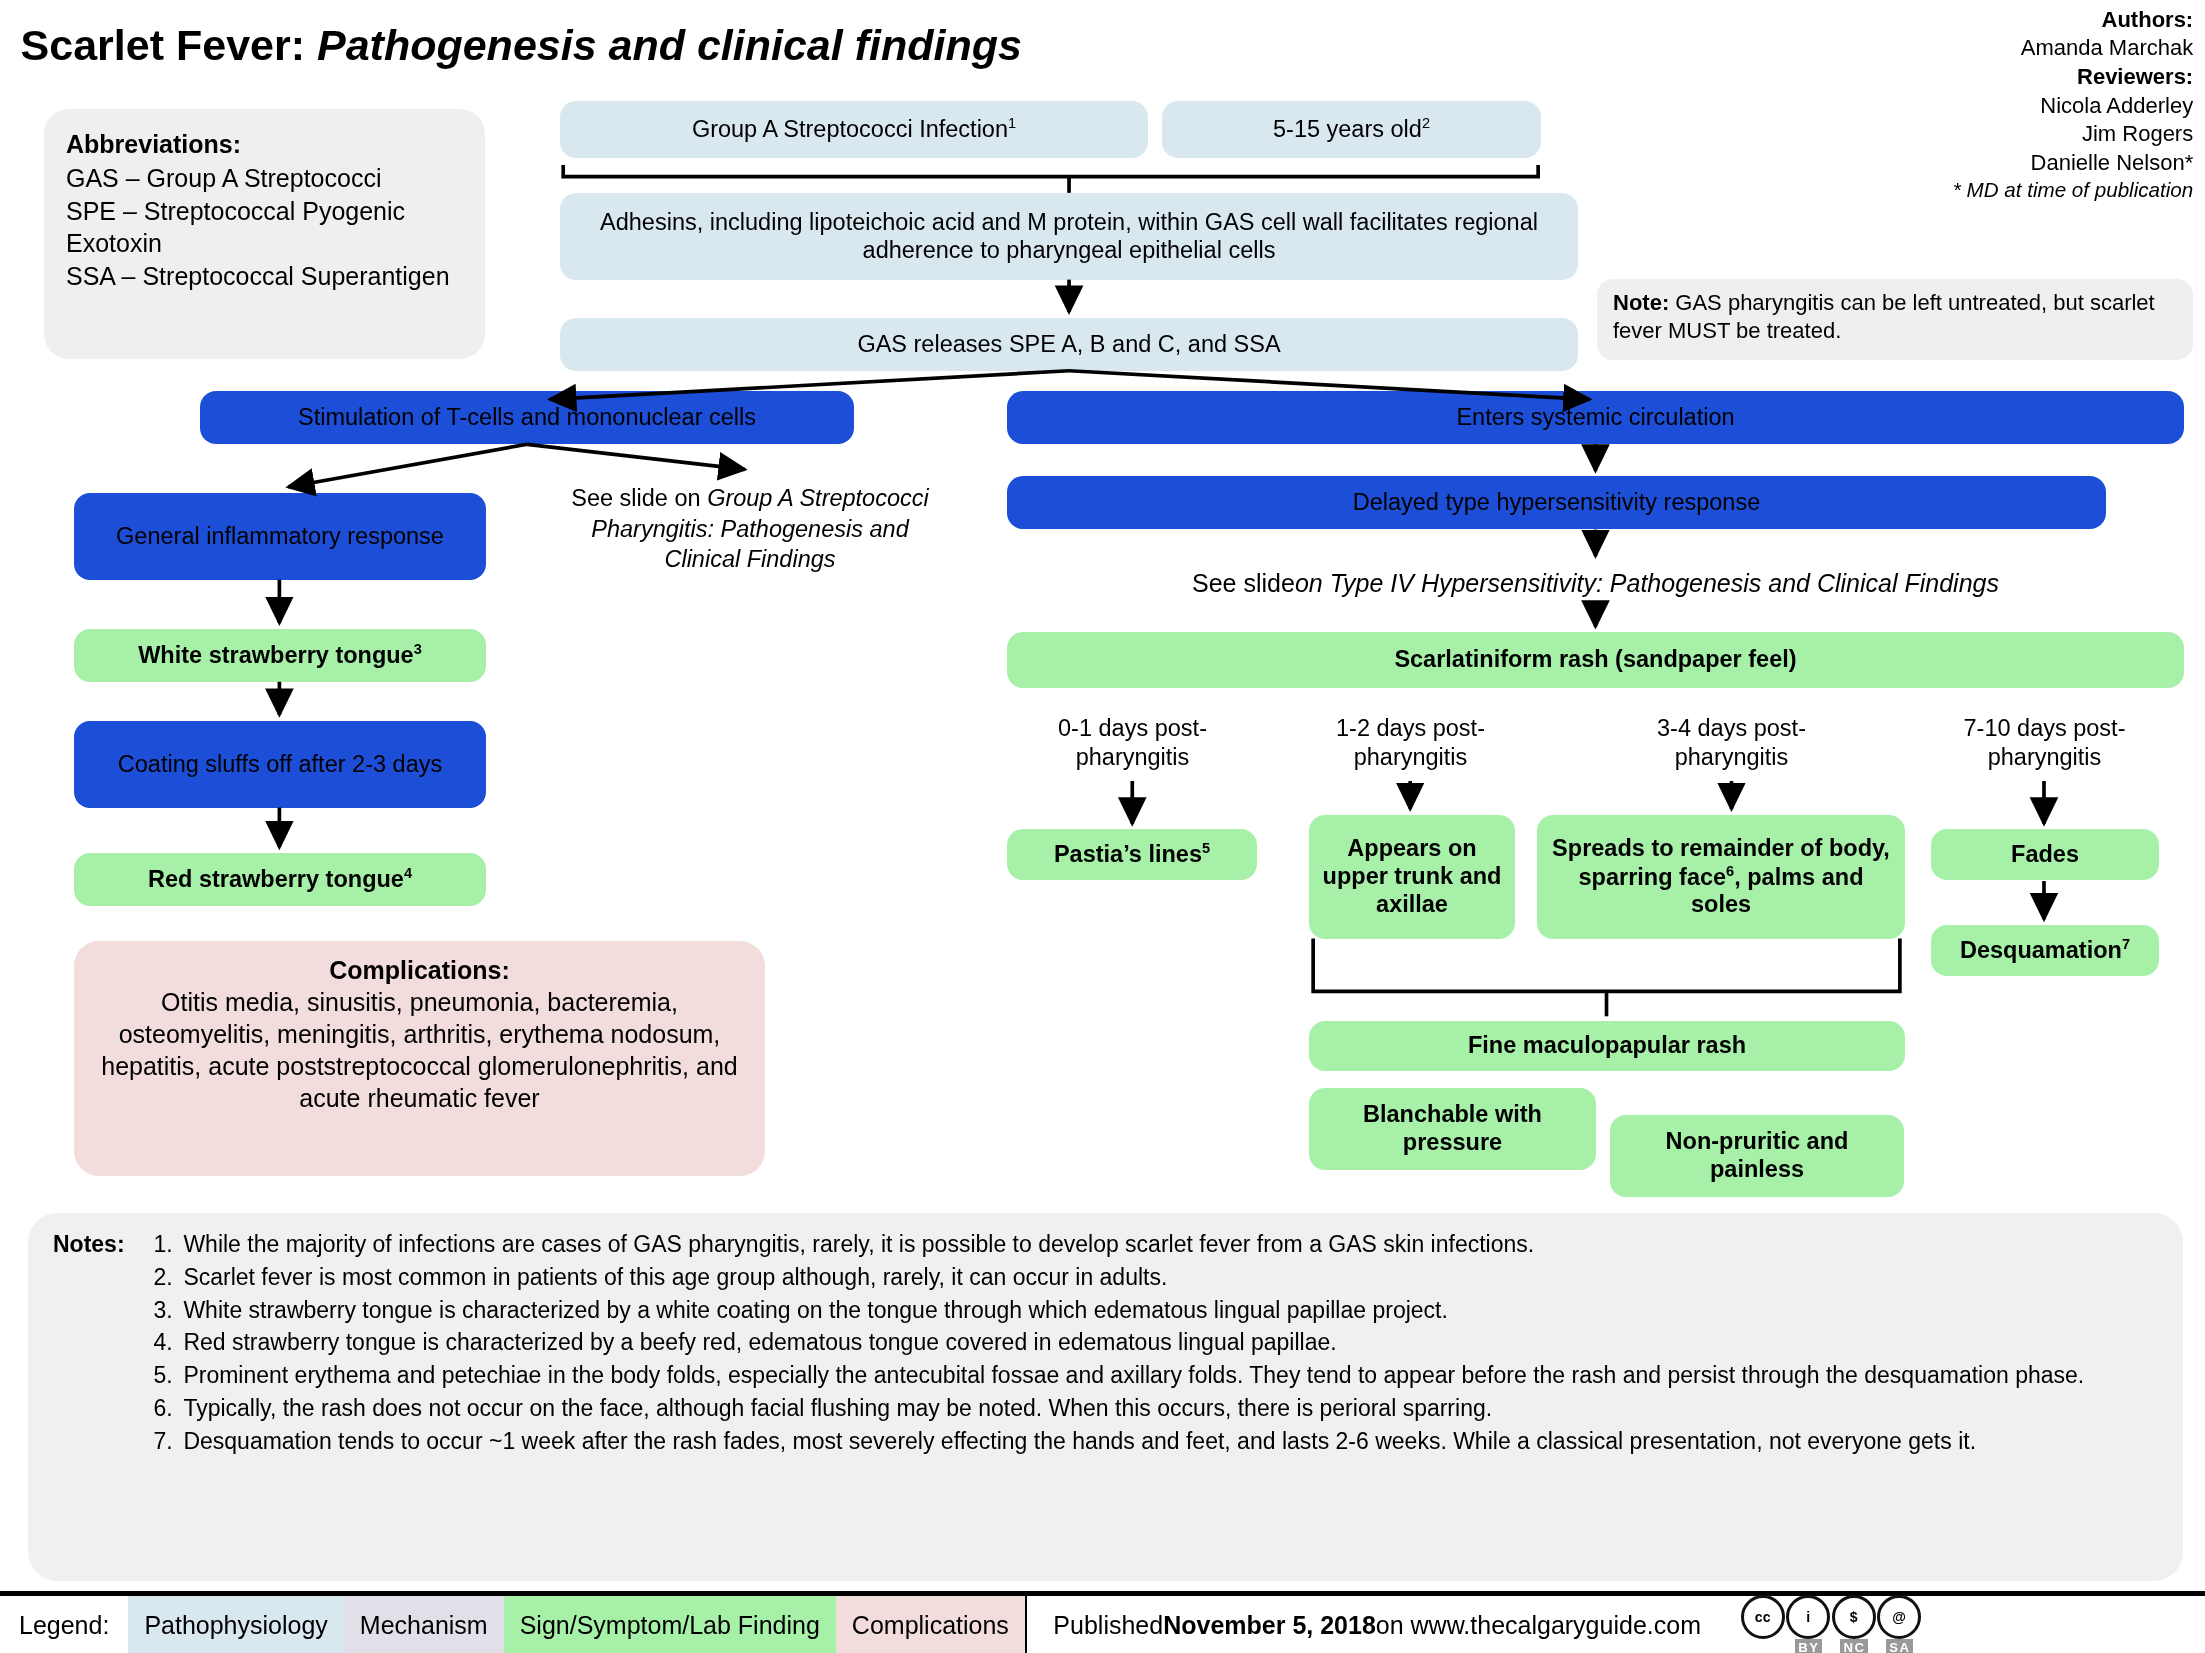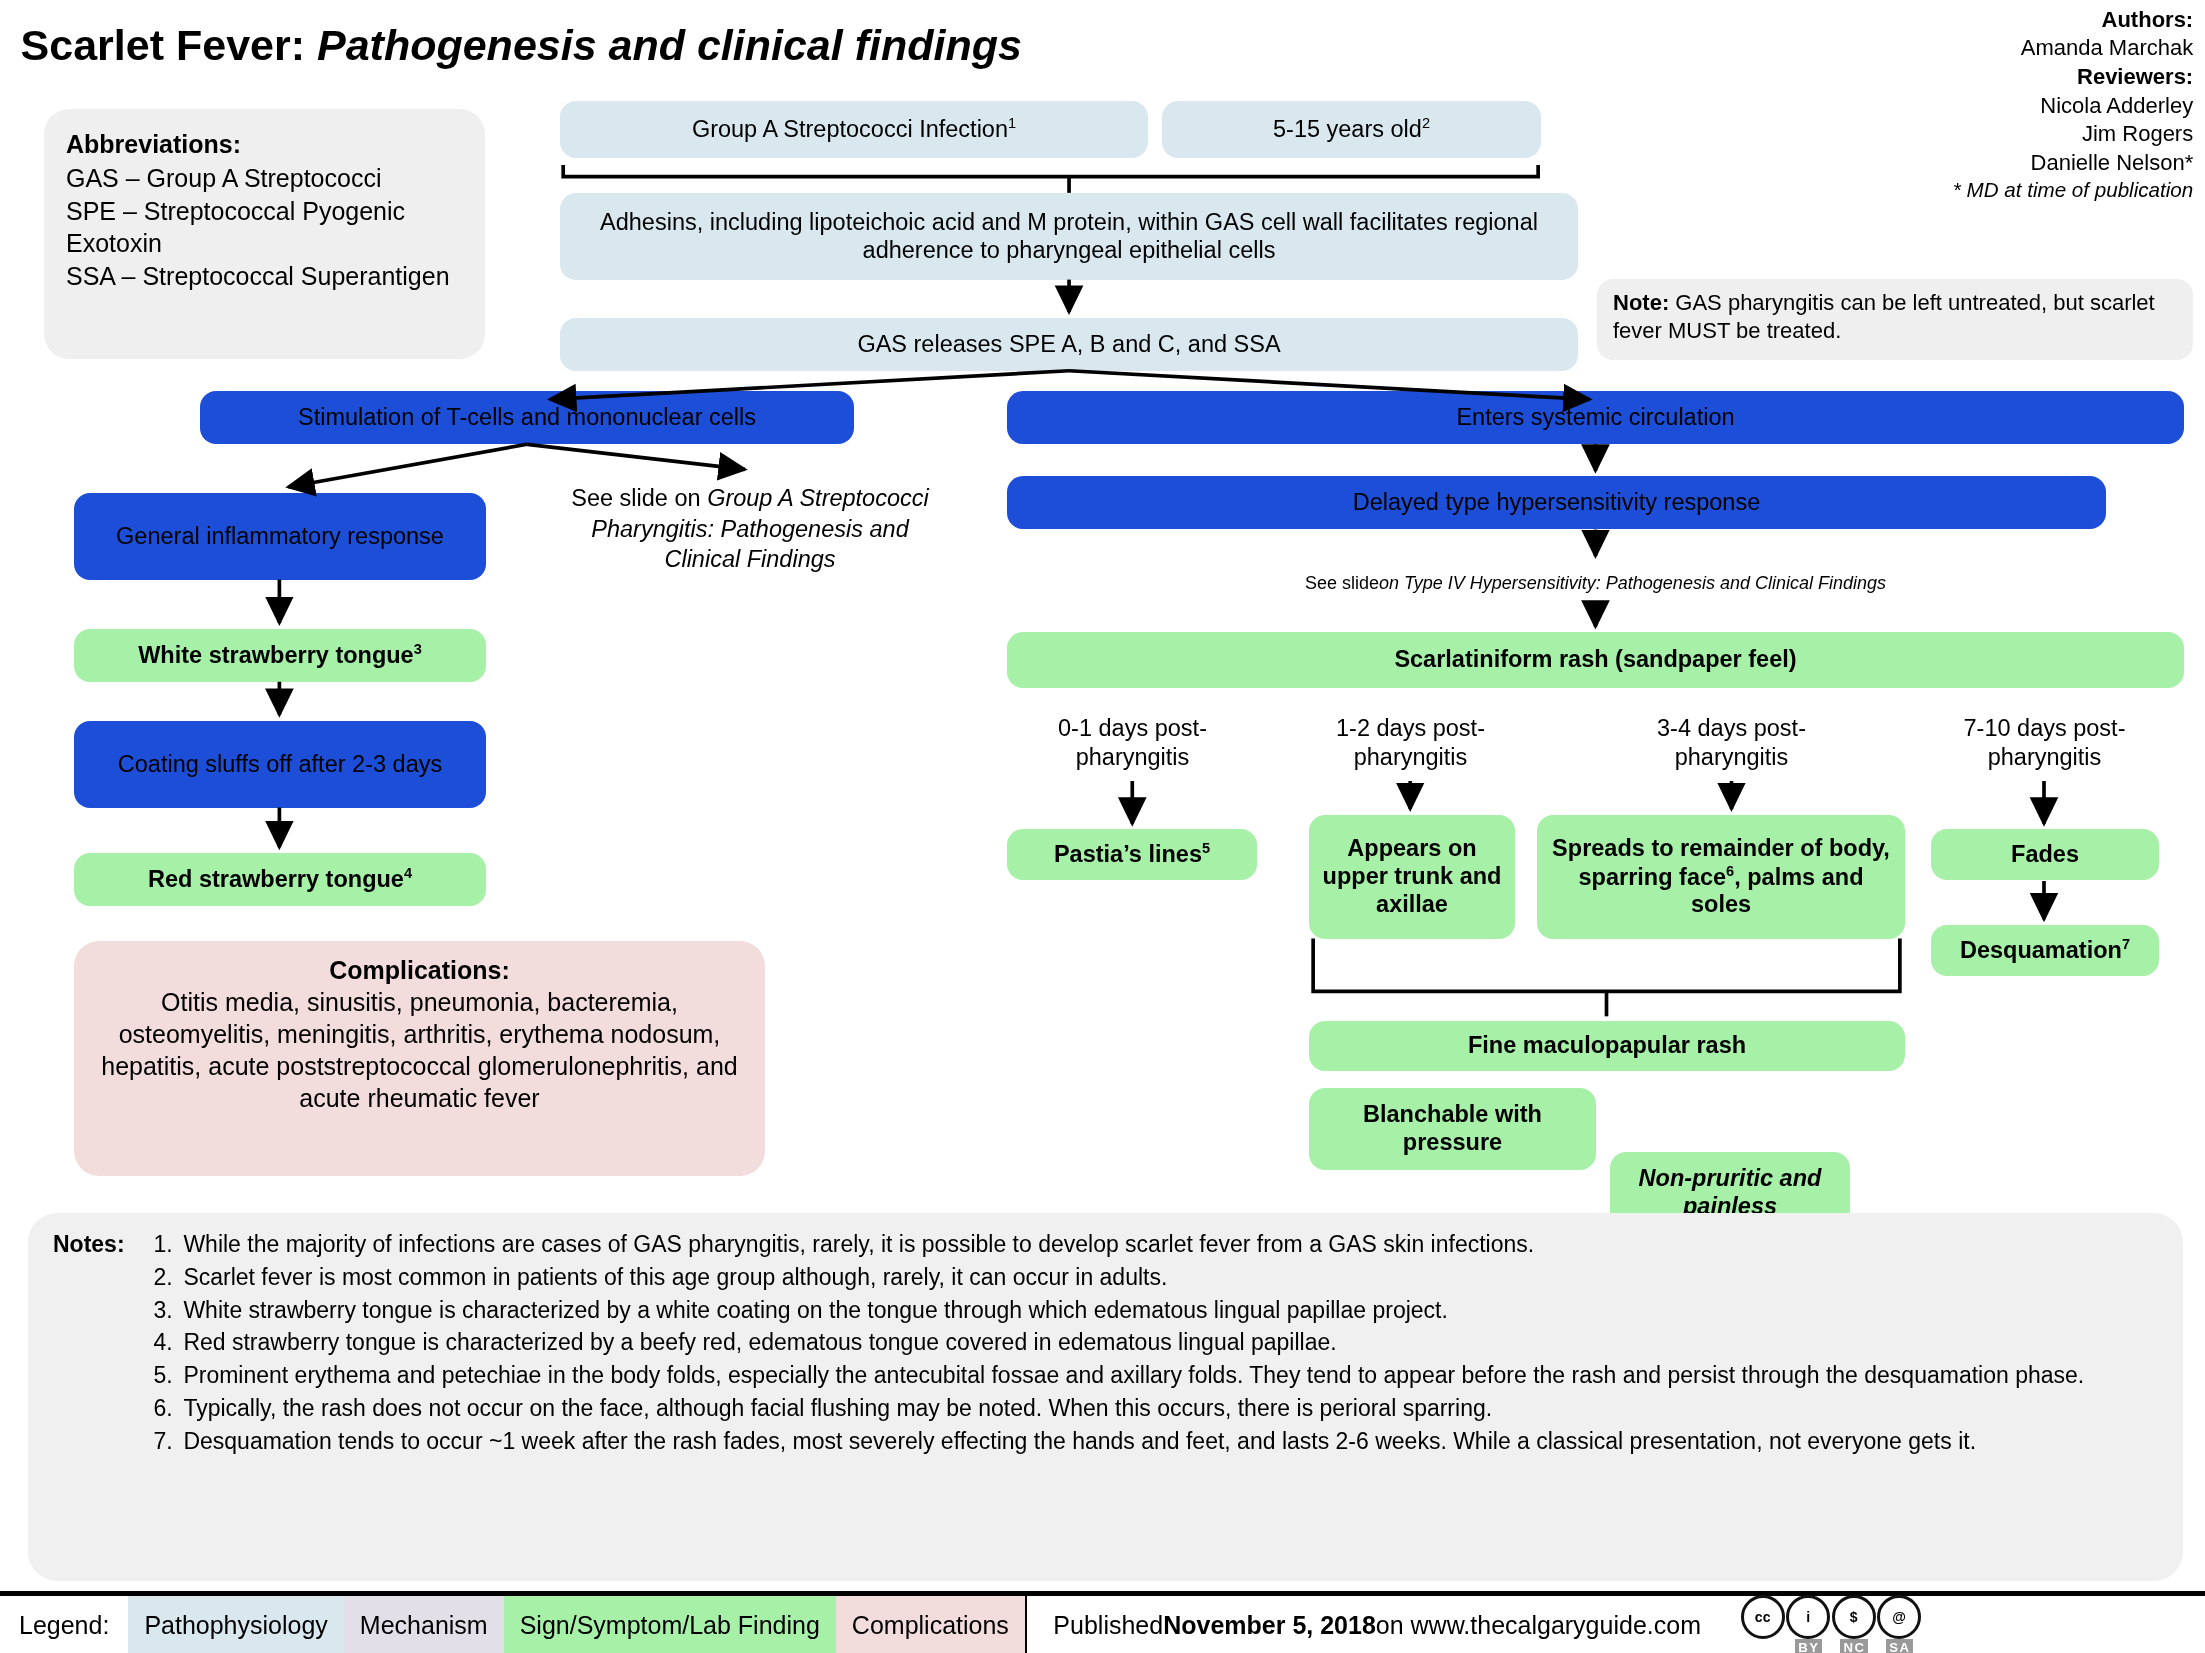--- a/index.html
+++ b/index.html
@@ -57,38 +57,38 @@
   #n-white-tongue{left:74px;top:629px;width:412px;height:53px;}
   #n-coating{left:74px;top:721px;width:412px;height:87px;}
   #n-red-tongue{left:74px;top:853px;width:412px;height:53px;}
 
   #complications{left:74px;top:941px;width:691px;height:235px;border-radius:25px;
                  display:block;text-align:center;padding:13.2px 16px;font-size:25px;line-height:1.28;}
   #complications b{font-weight:bold;}
 
   #n-systemic{left:1007px;top:391px;width:1177px;height:53px;}
   #n-delayed{left:1007px;top:476px;width:1099px;height:53px;}
-  #n-see-typeiv{left:1007px;top:560px;width:1177px;height:47px;font-size:18px;}
+  #n-see-typeiv{left:1007px;top:560px;width:1177px;height:47px;font-size:25px;}
   #n-scarlatiniform{left:1007px;top:632px;width:1177px;height:56px;}
 
   .daylabel{font-size:23.5px;text-align:center;line-height:1.22;background:transparent;}
   #d1{left:1022px;top:712px;width:221px;height:62px;}
   #d2{left:1300px;top:712px;width:221px;height:62px;}
   #d3{left:1610px;top:712px;width:243px;height:62px;}
   #d4{left:1927px;top:712px;width:235px;height:62px;}
 
   #n-pastia{left:1007px;top:829px;width:250px;height:51px;}
   #n-appears{left:1309px;top:815px;width:206px;height:124px;}
   #n-spreads{left:1537px;top:815px;width:368px;height:124px;}
   #n-fades{left:1931px;top:829px;width:228px;height:51px;}
   #n-desq{left:1931px;top:925px;width:228px;height:51px;}
 
   #n-fine{left:1309px;top:1021px;width:596px;height:50px;}
   #n-blanch{left:1309px;top:1088px;width:287px;height:82px;}
-  #n-nonprur{left:1610px;top:1152px;width:240px;height:82px;font-style:italic;}
+  #n-nonprur{left:1610px;top:1115px;width:294px;height:82px;}
 
   
   #notes{left:28px;top:1213px;width:2155px;height:368px;background:#f0f0f0;border-radius:29px;
          padding:16px 25px;font-size:23px;line-height:1.33;}
   #notes .row{display:flex;align-items:flex-start;}
   #notes .lbl{font-weight:bold;width:94px;flex:none;}
   #notes ol{margin:0;padding-left:32px;}
   #notes li{margin:0 0 2.2px 0;padding-left:4.4px;}
 
   

